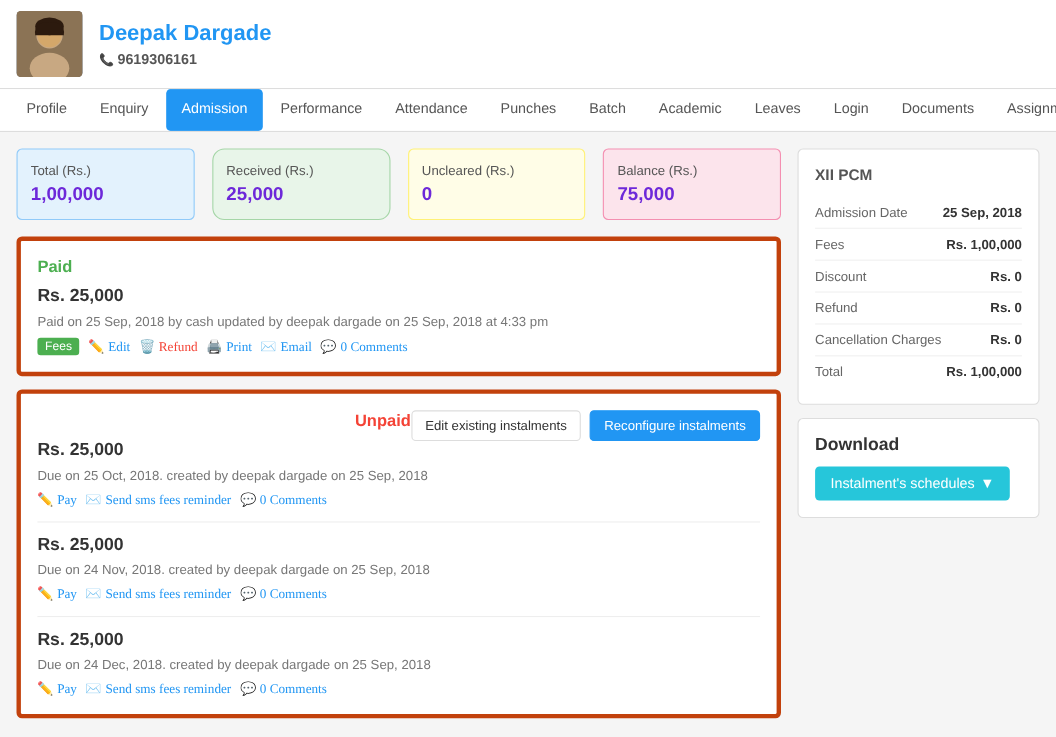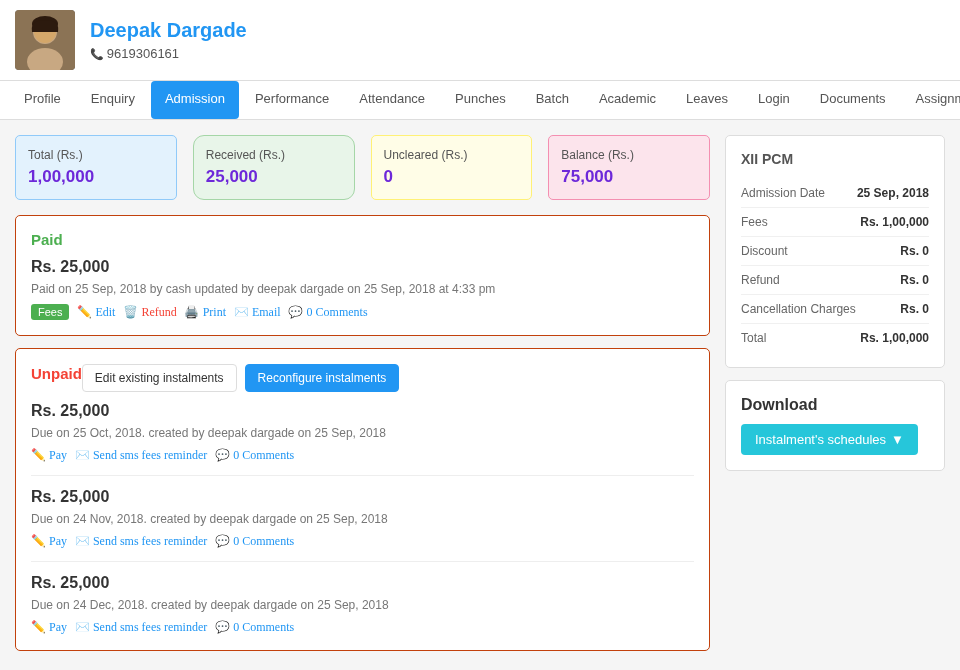--- a/index.html
+++ b/index.html
@@ -1,56 +1,56 @@
 <!DOCTYPE html>
 <html><head>
   <meta charset="utf-8">
   <style>
     * { box-sizing: border-box; margin: 0; padding: 0; }
     body { font-family: Arial, sans-serif; font-size: 13px; background: #f5f5f5; color: #333; }
 
     .header { background: #fff; border-bottom: 1px solid #ddd; padding: 10px 15px; display: flex; align-items: center; gap: 15px; }
     .avatar-placeholder { width: 60px; height: 60px; background: linear-gradient(135deg, #888 0%, #555 100%); border-radius: 4px; display: flex; align-items: center; justify-content: center; position: relative; overflow: hidden; }
     .user-info h2 { font-size: 20px; color: #2196F3; font-weight: bold; }
-    .user-info .phone { color: #555; font-size: 13px; margin-top: 4px; }
+    .user-info .phone { color: #555; font-size: 13px; margin-top: 4px; font-weight: bold; }
     .phone::before { content: "📞 "; font-size: 11px; }
 
     .nav { background: #fff; border-bottom: 1px solid #ddd; padding: 0 10px; display: flex; align-items: center; gap: 2px; }
     .nav-item { padding: 10px 14px; cursor: pointer; color: #555; text-decoration: none; font-size: 13px; border-bottom: 3px solid transparent; }
     .nav-item.active { background: #2196F3; color: #fff; border-radius: 4px; }
 
     .main { display: flex; gap: 15px; padding: 15px; }
     .left-panel { flex: 1; }
     .right-panel { width: 220px; flex-shrink: 0; }
 
     .summary-cards { display: flex; gap: 16px; margin-bottom: 15px; }
     .card { flex: 1; padding: 12px; border-radius: 5px; border: 1px solid #ddd; }
     .card.blue { background: #e3f2fd; border-color: #90caf9; }
     .card.green { background: #e8f5e9; border-color: #a5d6a7; border-radius: 11px; }
     .card.yellow { background: #fffde7; border-color: #fff176; }
     .card.red { background: #fce4ec; border-color: #f48fb1; }
     .card-label { font-size: 12px; color: #555; margin-bottom: 5px; }
     .card-value { font-size: 17px; font-weight: bold; color: #6d28d9; }
 
-    .section { background: #fff; border: 1px solid #c2410c; border-radius: 5px; padding: 15px; margin-bottom: 12px; }
+    .section { background: #fff; border: 4px solid #c2410c; border-radius: 5px; padding: 15px; margin-bottom: 12px; }
     .section-title { font-size: 15px; font-weight: bold; margin-bottom: 10px; }
     .section-title.green { color: #4CAF50; }
     .section-title.red { color: #f44336; }
 
     .amount { font-size: 16px; font-weight: bold; margin-bottom: 6px; }
     .meta { color: #777; font-size: 12px; margin-bottom: 8px; }
 
     .actions { display: flex; align-items: center; gap: 8px; flex-wrap: wrap; }
     .badge { background: #4CAF50; color: #fff; padding: 2px 7px; border-radius: 3px; font-size: 11px; }
     .action-link { color: #2196F3; font-size: 12px; cursor: pointer; text-decoration: none; display: flex; align-items: center; gap: 3px; font-family: Liberation Serif, serif; }
     .action-link.red { color: #f44336; }
 
     .divider { border: none; border-top: 1px solid #eee; margin: 12px 0; }
 
-    .unpaid-header { display: flex; align-items: center; justify-content: flex-start; margin-bottom: 10px; }
+    .unpaid-header { display: flex; align-items: center; justify-content: flex-end; margin-bottom: 0; }
     .btn { padding: 6px 12px; border-radius: 4px; border: 1px solid #ddd; cursor: pointer; font-size: 12px; background: #fff; color: #333; }
     .btn.primary { background: #2196F3; color: #fff; border-color: #2196F3; }
 
     .right-card { background: #fff; border: 1px solid #ddd; border-radius: 5px; padding: 15px; margin-bottom: 12px; }
     .right-card-title { font-size: 14px; font-weight: bold; color: #555; margin-bottom: 12px; }
     .info-row { display: flex; justify-content: space-between; padding: 7px 0; border-bottom: 1px solid #f0f0f0; font-size: 12px; }
     .info-row:last-child { border-bottom: none; }
     .info-label { color: #666; }
     .info-value { font-weight: bold; color: #333; text-align: right; }
     .info-value.total { font-weight: bold; }

